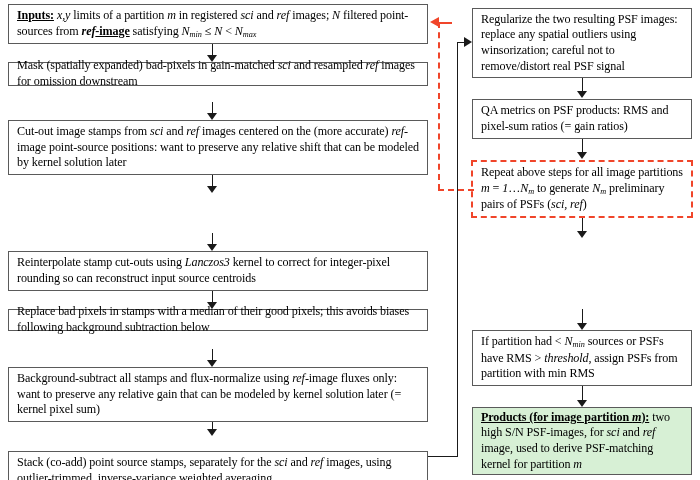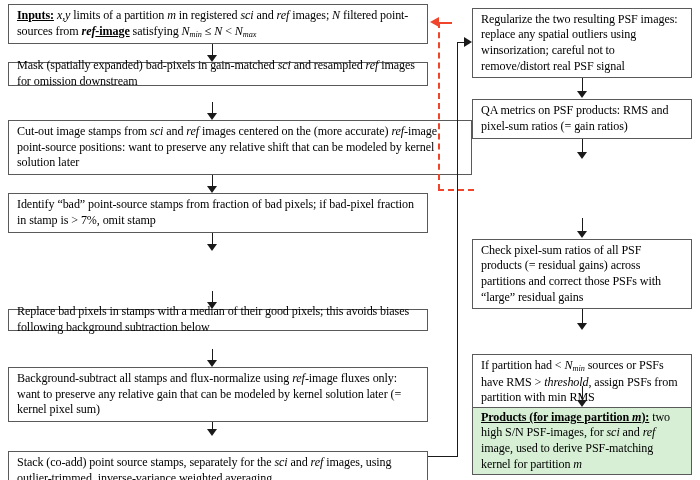--- a/index.html
+++ b/index.html
@@ -104,28 +104,28 @@
 <div id="flowchart">
 
   <div class="node" style="left:8px; top:4px; width:420px; height:40px;">
     <span class="txt"><b>Inputs:</b> <i>x,y</i> limits of a partition <i>m</i> in registered <i>sci</i> and <i>ref</i> images; <i>N</i> filtered point-sources from <span class="bi">ref</span><b>-image</b> satisfying <i>N</i><sub>min</sub> ≤ <i>N</i> &lt; <i>N</i><sub>max</sub></span>
   </div>
 
   <div class="node" style="left:8px; top:62px; width:420px; height:24px;">
     <span class="txt">Mask (spatially expanded) bad-pixels in gain-matched <i>sci</i> and resampled <i>ref</i> images for omission downstream</span>
   </div>
 
-  <div class="node" style="left:8px; top:120px; width:464px; height:55px;">
+  <div class="node" style="left:8px; top:120px; width:420px; height:55px;">
     <span class="txt">Cut-out image stamps from <i>sci</i> and <i>ref</i> images centered on the (more accurate) <i>ref</i>-image point-source positions: want to preserve any relative shift that can be modeled by kernel solution later</span>
   </div>
 
-  <div class="node" style="left:8px; top:193px; width:420px; height:40px;">
-    <span class="txt">Identify “bad” point-source stamps from fraction of bad pixels; if bad-pixel fraction in stamp is &gt; 7%, omit stamp</span>
-  </div>
-
+
+  <div class="node" style="left:8px; top:251px; width:420px; height:40px;">
+    <span class="txt">Reinterpolate stamp cut-outs using <i>Lanczos3</i> kernel to correct for integer-pixel rounding so can reconstruct input source centroids</span>
+  </div>
 
   <div class="node" style="left:8px; top:309px; width:420px; height:22px;">
     <span class="txt">Replace bad pixels in stamps with a median of their good pixels; this avoids biases following background subtraction below</span>
   </div>
 
   <div class="node" style="left:8px; top:367px; width:420px; height:55px;">
     <span class="txt">Background-subtract all stamps and flux-normalize using <i>ref</i>-image fluxes only: want to preserve any relative gain that can be modeled by kernel solution later (= kernel pixel sum)</span>
   </div>
 
   <div class="node" style="left:8px; top:436px; width:420px; height:40px;margin-top:15px;">
@@ -133,26 +133,26 @@
   </div>
 
   <div class="node" style="left:472px; top:8px; width:220px; height:70px;">
     <span class="txt">Regularize the two resulting PSF images: replace any spatial outliers using winsorization; careful not to remove/distort real PSF signal</span>
   </div>
 
   <div class="node" style="left:472px; top:99px; width:220px; height:40px;">
     <span class="txt">QA metrics on PSF products: RMS and pixel-sum ratios (= gain ratios)</span>
   </div>
 
-
-  <div class="node" style="left:472px; top:239px; width:220px; height:70px;">
-    <span class="txt">Check pixel-sum ratios of all PSF products (= residual gains) across partitions and correct those PSFs with “large” residual gains</span>
-  </div>
-
-  <div class="node" style="left:472px; top:330px; width:220px; height:56px;margin-top:24px;">
+  <div class="node dashed" style="left:471px; top:160px; width:222px; height:58px;">
+    <span class="txt">Repeat above steps for all image partitions <i>m</i> = <i>1</i>…<i>N<sub>m</sub></i> to generate <i>N<sub>m</sub></i> preliminary pairs of PSFs (<i>sci, ref</i>)</span>
+  </div>
+
+
+  <div class="node" style="left:472px; top:330px; width:220px; height:56px;">
     <span class="txt">If partition had &lt; <i>N</i><sub>min</sub> sources or PSFs have RMS &gt; <i>threshold</i>, assign PSFs from partition with min RMS</span>
   </div>
 
   <div class="node product" style="left:472px; top:407px; width:220px; height:68px;">
     <span class="txt"><b>Products (for image partition <i>m</i>):</b> two high S/N PSF-images, for <i>sci</i> and <i>ref</i> image, used to derive PSF-matching kernel for partition <i>m</i></span>
   </div>
 
   <div class="vline" style="left:212px; top:44px; height:11px;"></div>
   <div class="arrowhead-down" style="left:207px; top:55px;"></div>
 

